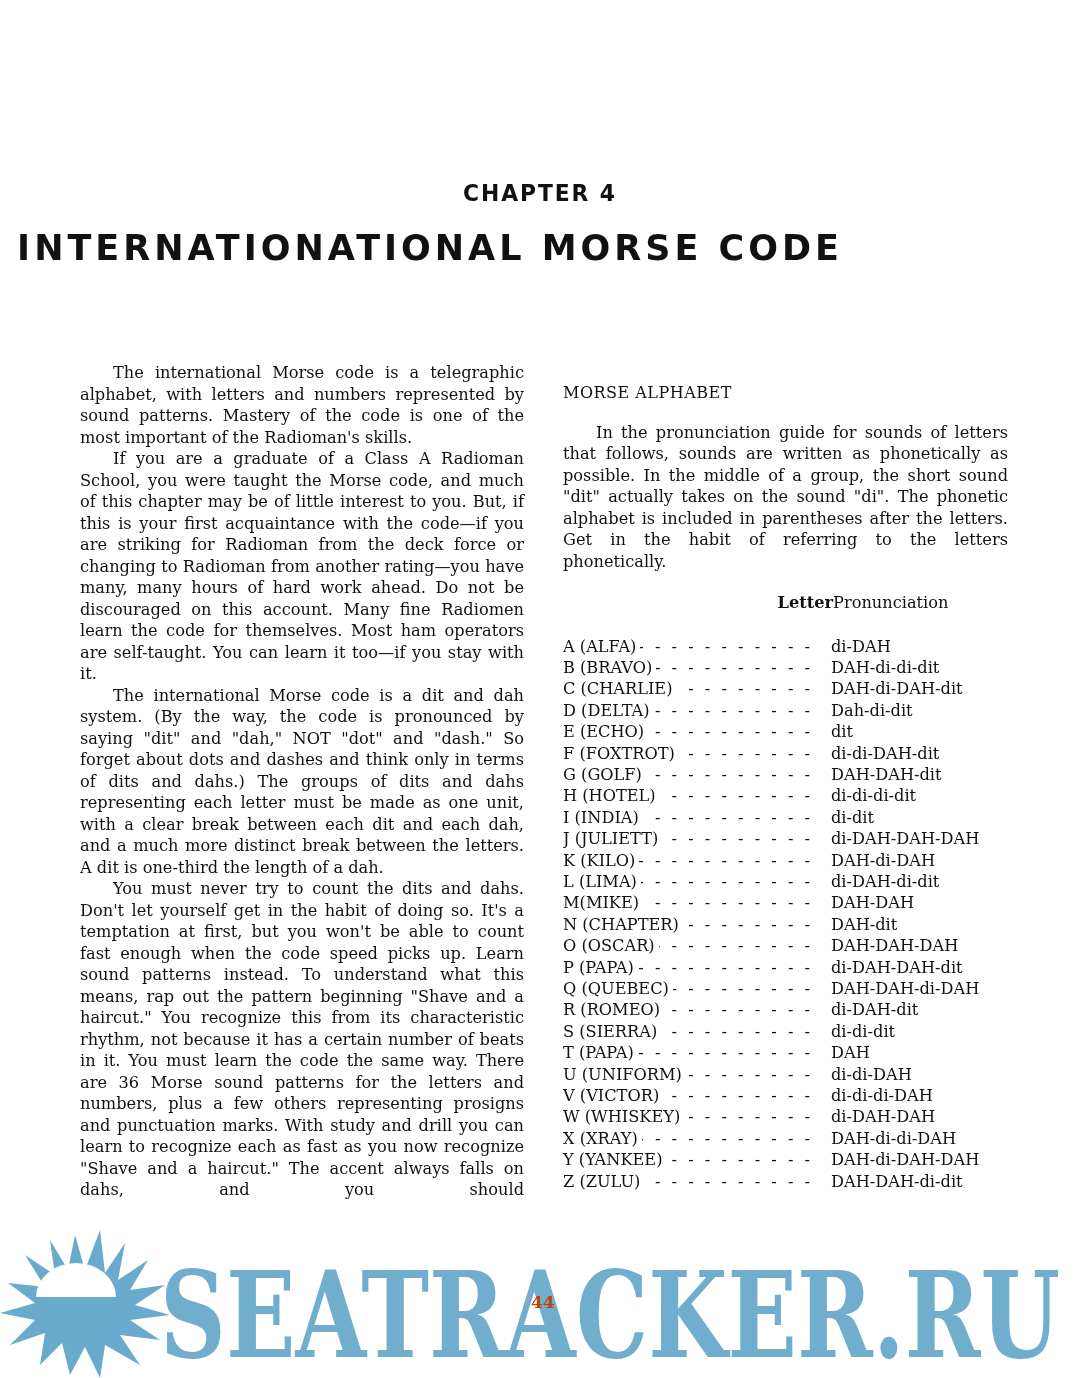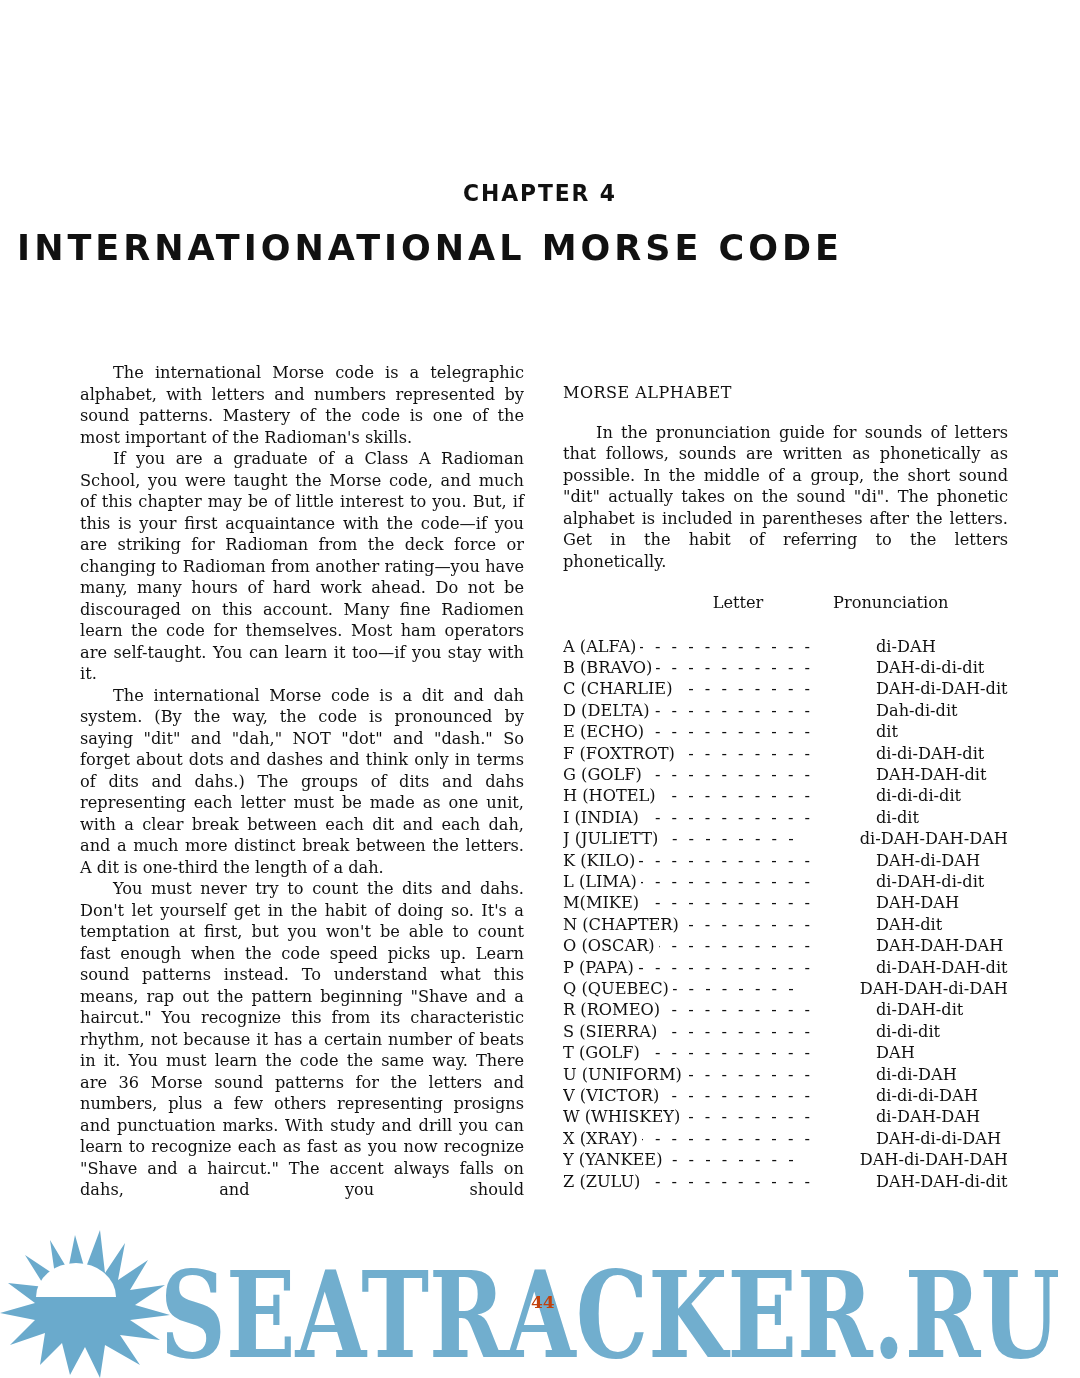--- a/index.html
+++ b/index.html
@@ -8,24 +8,24 @@
   .title { position:absolute; top:228px; left:0; width:860px; text-align:center; font-family:"DejaVu Sans", sans-serif; font-weight:bold; font-size:35px; letter-spacing:4px; }
   .speck { position:absolute; top:255px; left:171px; width:3px; height:3px; background:#444; }
   .col { position:absolute; top:345px; font-size:16.2px; line-height:21.5px; text-align:justify;margin-top:17px; }
   .col-left { left:80px; width:444px; }
   .col-right { left:563px; width:445px; }
   .col p { margin:0; text-indent:33px; }
   .col p.noindent { text-indent:0; }
   .col p.last { text-align-last:justify; }
   .section-head { text-align:left; margin:20px 0 18px 0; font-size:16px; letter-spacing:0.5px; }
   .table-head { display:flex; margin:20px 0 22px 0; font-size:16.2px; }
-  .table-head .h1 { width:270px; text-align:center; padding-left:80px; box-sizing:border-box; }
+  .table-head .h1 { width:270px; text-align:right; padding-left:80px; box-sizing:border-box;font-weight:bold; }
   .table-head .h2 { flex:1; }
   .rows { font-size:16.2px; line-height:21.4px; }
-  .row { display:flex; white-space:nowrap;gap:45px; }
+  .row { display:flex; white-space:nowrap; }
   .row .letter { width:268px; overflow:hidden; position:relative; }
   .row .letter span.name { background:#fff; padding-right:4px; position:relative; z-index:1; }
   .row .letter .dots { position:absolute; left:0; right:18px; top:0; overflow:hidden; text-align:right; letter-spacing:3px; }
   .row .pron { flex:1; }
   .watermark { position:absolute; left:0; top:1225px; width:1080px; height:153px; pointer-events:none; }
   .page-num { position:absolute; top:1292px; left:531px; font-weight:bold; font-size:17px; color:#c2410c; }
 </style>
 </head>
 <body>
 
@@ -120,21 +120,21 @@
       </div>
       <div class="row">
         <div class="letter"><span class="name">R (ROMEO)</span><span class="dots">- - - - - - - - - - - -</span></div>
         <div class="pron">di-DAH-dit</div>
       </div>
       <div class="row">
         <div class="letter"><span class="name">S (SIERRA)</span><span class="dots">- - - - - - - - - - - -</span></div>
         <div class="pron">di-di-dit</div>
       </div>
       <div class="row">
-        <div class="letter"><span class="name">T (GOLF)</span><span class="dots">- - - - - - - - - - - -</span></div>
+        <div class="letter"><span class="name">T (PAPA)</span><span class="dots">- - - - - - - - - - - -</span></div>
         <div class="pron">DAH</div>
       </div>
       <div class="row">
         <div class="letter"><span class="name">U (UNIFORM)</span><span class="dots">- - - - - - - - - - - -</span></div>
         <div class="pron">di-di-DAH</div>
       </div>
       <div class="row">
         <div class="letter"><span class="name">V (VICTOR)</span><span class="dots">- - - - - - - - - - - -</span></div>
         <div class="pron">di-di-di-DAH</div>
       </div>

